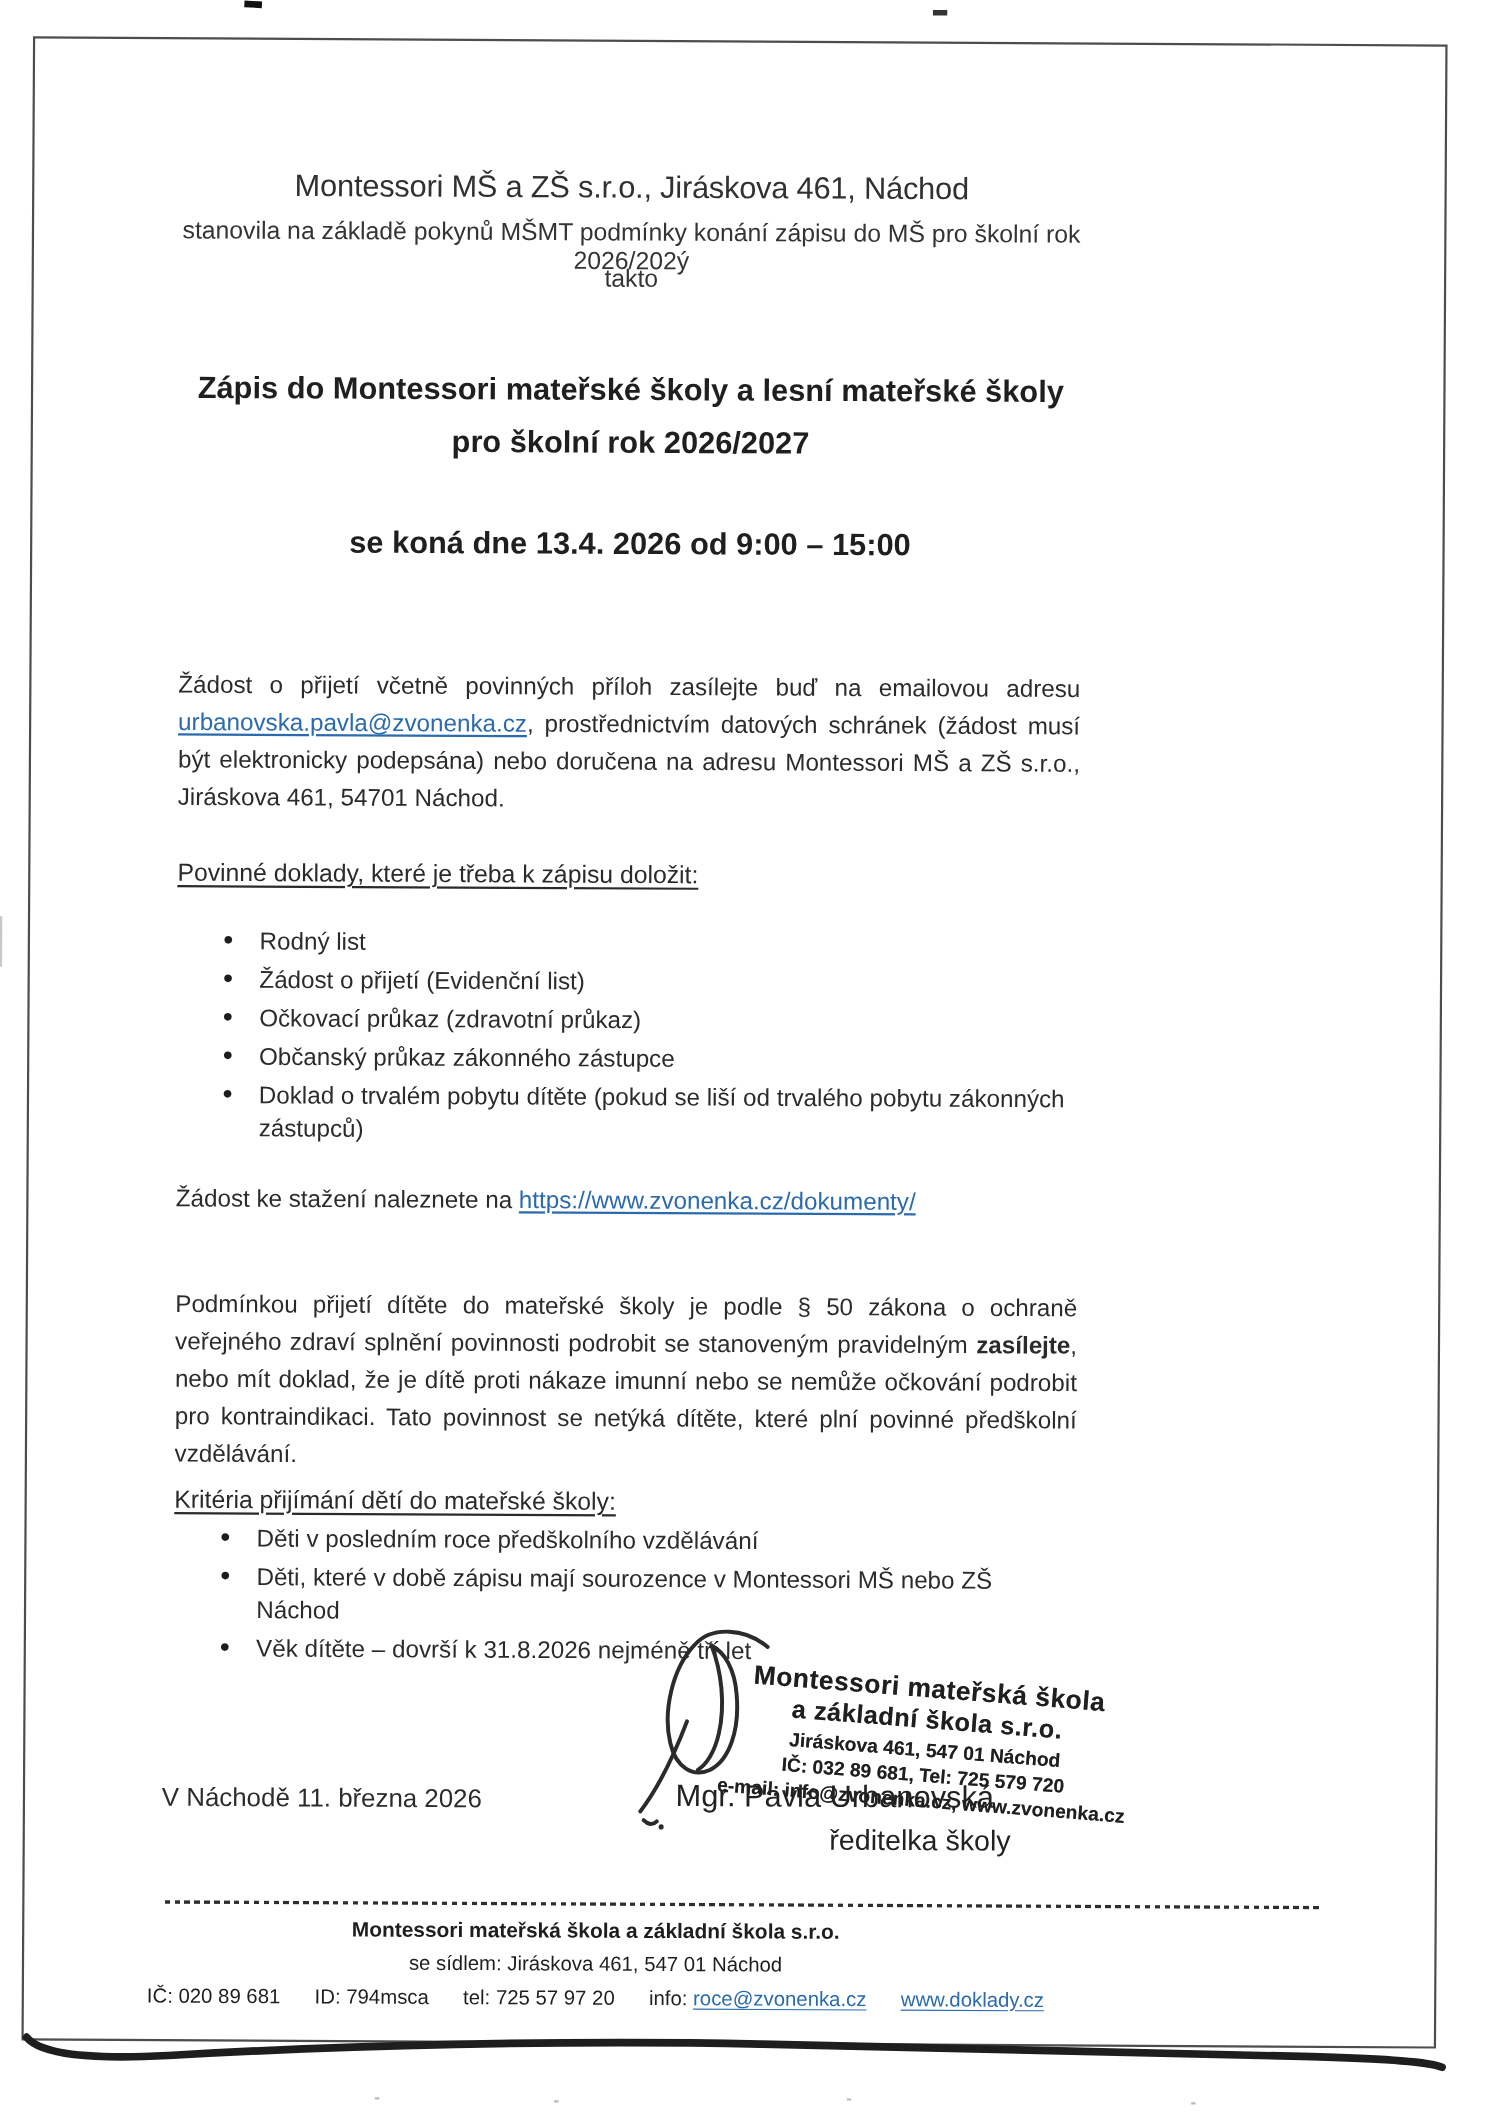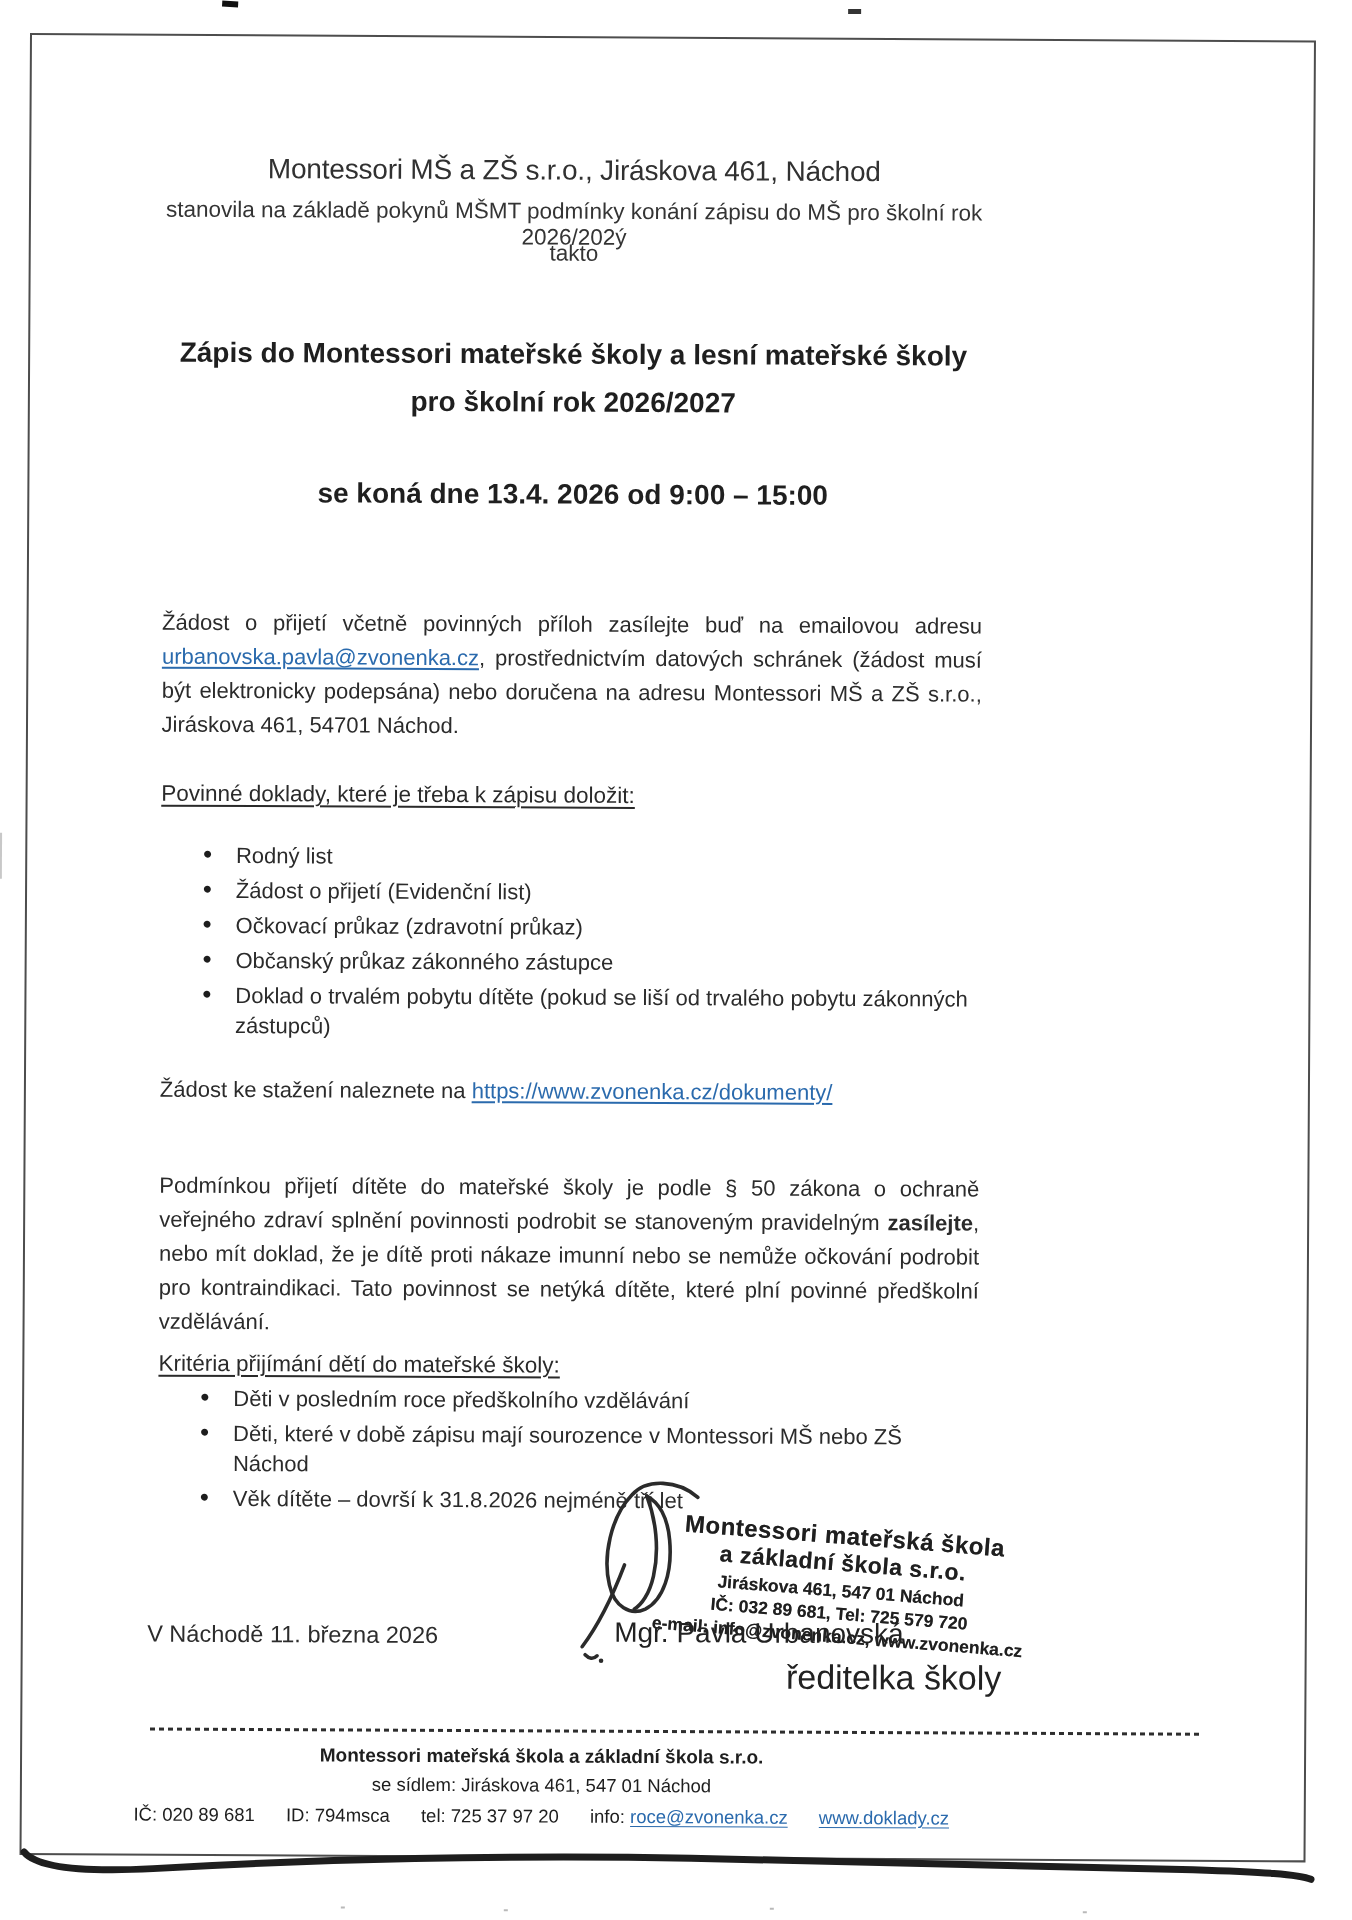--- a/index.html
+++ b/index.html
@@ -50,21 +50,21 @@
     position:absolute; left:648px; top:1503px; width:412px; text-align:center;
     transform:rotate(4.2deg); transform-origin:0 0; color:#1f1f1f; font-weight:bold;
     text-shadow:0 0 0.6px rgba(20,20,20,.6);
   }
   .stamp .s1 { font-size:24px; line-height:28px; letter-spacing:0.5px; }
   .stamp .s2 { font-size:23px; line-height:27px; letter-spacing:0.5px; }
   .stamp .s3 { font-size:17.5px; line-height:23px; margin-top:3px; }
   .stamp .s4 { font-size:17.5px; line-height:23px; }
   .stamp .s5 { font-size:17.5px; line-height:22px; }
   .signer-name { position:absolute; left:622px; top:1614px; font-size:28px; color:#222; }
-  .signer-role { position:absolute; left:762px; top:1654px; font-size:34px; color:#222;margin-left:32px; }
+  .signer-role { position:absolute; left:762px; top:1654px; font-size:26px; color:#222; }
   .dashes {
     position:absolute; left:158px; top:1727px; width:1052px; height:3px;
     background-image:repeating-linear-gradient(90deg,#2e2e2e 0 5px, transparent 5px 9px);
   }
   .footer { position:absolute; left:115px; top:1743px; width:870px; text-align:center; color:#1e1e1e; }
   .footer .f1 { font-weight:bold; font-size:19px; margin-bottom:7px; }
   .footer .f2 { font-size:18.5px; margin-bottom:9px; }
   .footer .f3 { font-size:18.5px; }
   .footer .seg { margin:0 13px; }
   svg.overlay { position:absolute; left:0; top:0; pointer-events:none; }
@@ -141,21 +141,21 @@
   <div class="signer-role">ředitelka školy</div>
 
   <div class="dashes"></div>
 
   <div class="footer">
     <div class="f1">Montessori mateřská škola a základní škola s.r.o.</div>
     <div class="f2">se sídlem: Jiráskova 461, 547 01 Náchod</div>
     <div class="f3">
       <span class="seg">IČ: 020 89 681</span>
       <span class="seg">ID: 794msca</span>
-      <span class="seg">tel: 725 37 97 20</span>
+      <span class="seg">tel: 725 57 97 20</span>
       <span class="seg"><span>info:</span> <a class="lnk">roce@zvonenka.cz</a></span>
       <span class="seg"><a class="lnk">www.doklady.cz</a></span>
     </div>
   </div>
 
   <svg class="overlay" width="1352" height="1920" viewBox="0 0 1352 1920">
     <path d="M 33 1852 C 46 1868 92 1872 162 1868 C 322 1858 520 1852 700 1855 C 900 1858 1082 1861 1202 1864 C 1272 1866 1308 1868 1320 1873" fill="none" stroke="#1e1e1e" stroke-width="7" stroke-linecap="round"></path>
   </svg>
 
   <div class="speck" style="left:350px;top:1905px;"></div>

